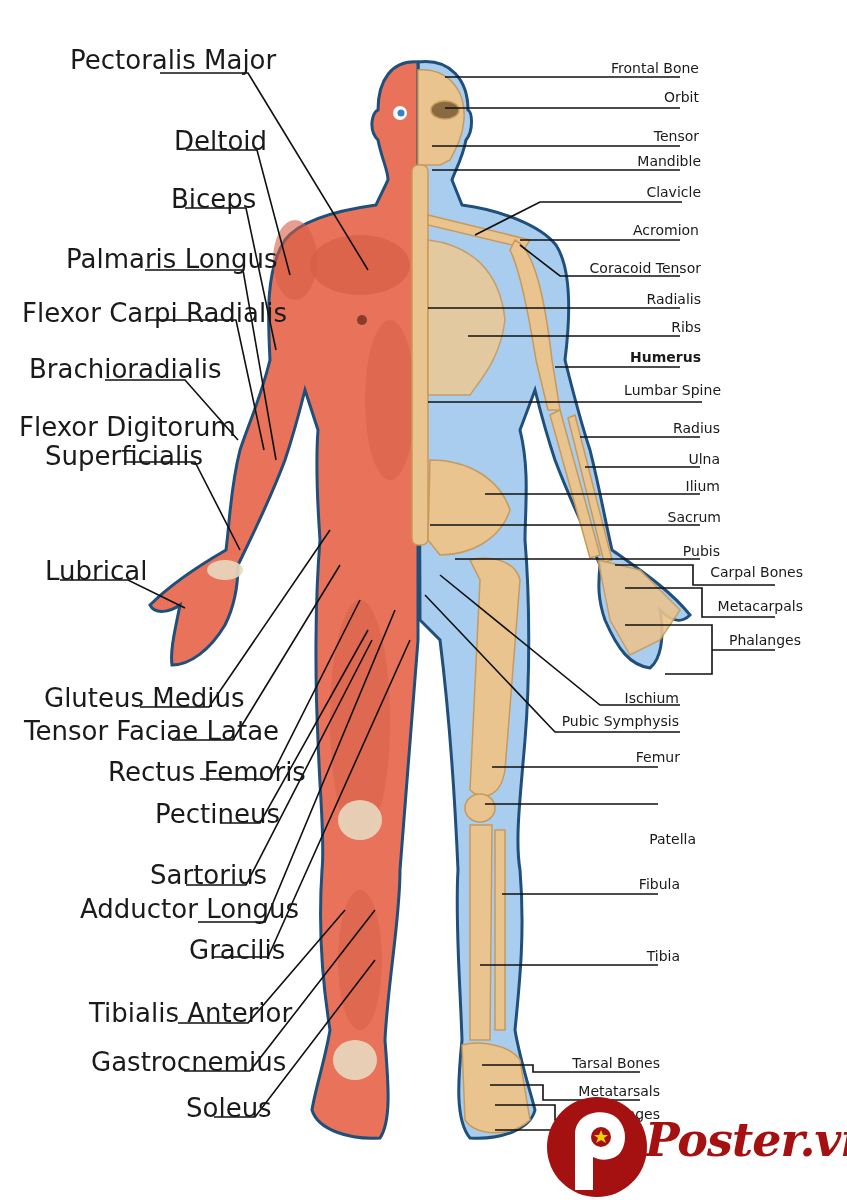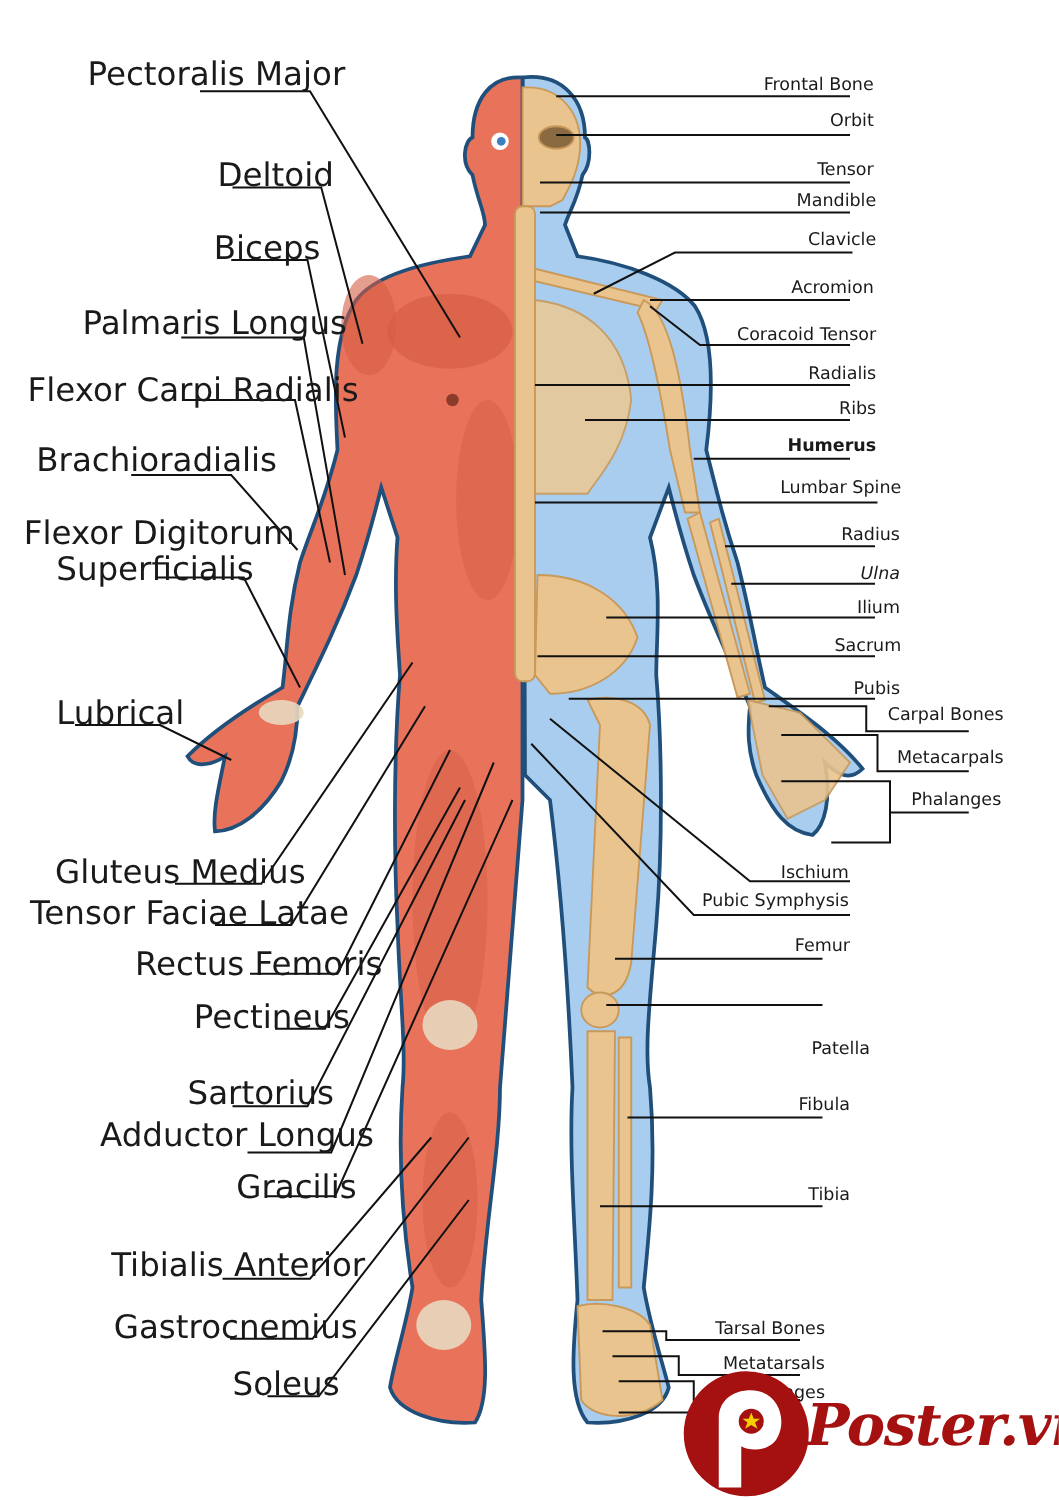--- a/index.html
+++ b/index.html
@@ -134,21 +134,21 @@
 <div class="lbl right" style="right:148px;top:128px;">Tensor</div>
 <div class="lbl right" style="right:146px;top:153px;">Mandible</div>
 <div class="lbl right" style="right:146px;top:184px;">Clavicle</div>
 <div class="lbl right" style="right:148px;top:222px;">Acromion</div>
 <div class="lbl right" style="right:146px;top:260px;">Coracoid Tensor</div>
 <div class="lbl right" style="right:146px;top:291px;">Radialis</div>
 <div class="lbl right" style="right:146px;top:319px;">Ribs</div>
 <div class="lbl right" style="right:146px;top:349px;font-weight:bold;">Humerus</div>
 <div class="lbl right" style="right:126px;top:382px;">Lumbar Spine</div>
 <div class="lbl right" style="right:127px;top:420px;">Radius</div>
-<div class="lbl right" style="right:127px;top:451px;font-style:italic;">Ulna</div>
+<div class="lbl right" style="right:127px;top:451px;">Ulna</div>
 <div class="lbl right" style="right:127px;top:478px;">Ilium</div>
 <div class="lbl right" style="right:126px;top:509px;">Sacrum</div>
 <div class="lbl right" style="right:127px;top:543px;">Pubis</div>
 <div class="lbl right" style="right:44px;top:564px;">Carpal Bones</div>
 <div class="lbl right" style="right:44px;top:598px;">Metacarpals</div>
 <div class="lbl right" style="right:46px;top:632px;">Phalanges</div>
 <div class="lbl right" style="right:168px;top:690px;">Ischium</div>
 <div class="lbl right" style="right:168px;top:713px;">Pubic Symphysis</div>
 <div class="lbl right" style="right:167px;top:749px;">Femur</div>
 <div class="lbl right" style="right:151px;top:787px;margin-top:44px;">Patella</div>

